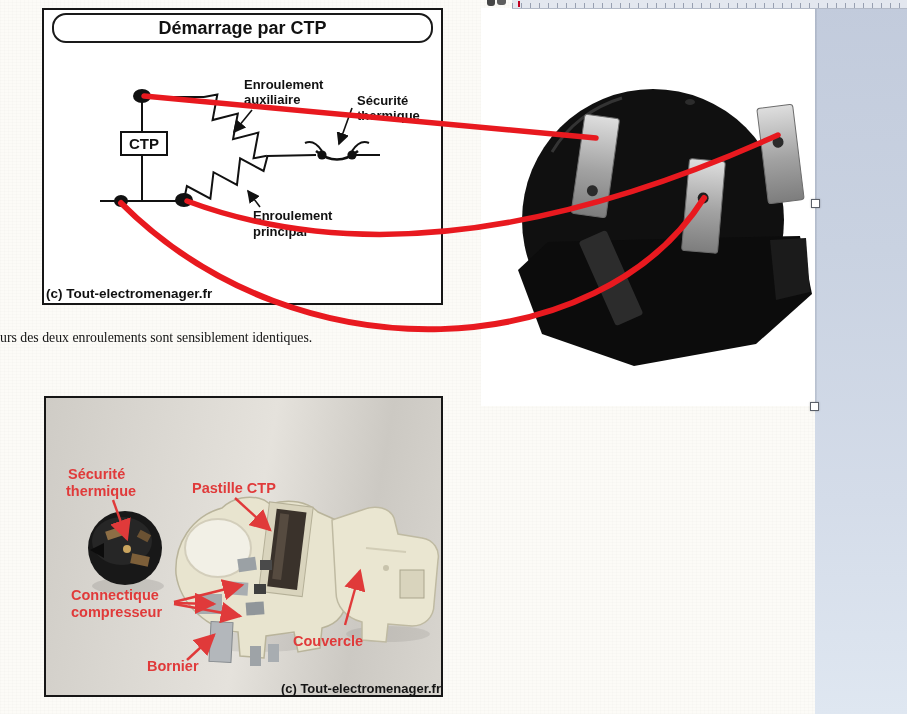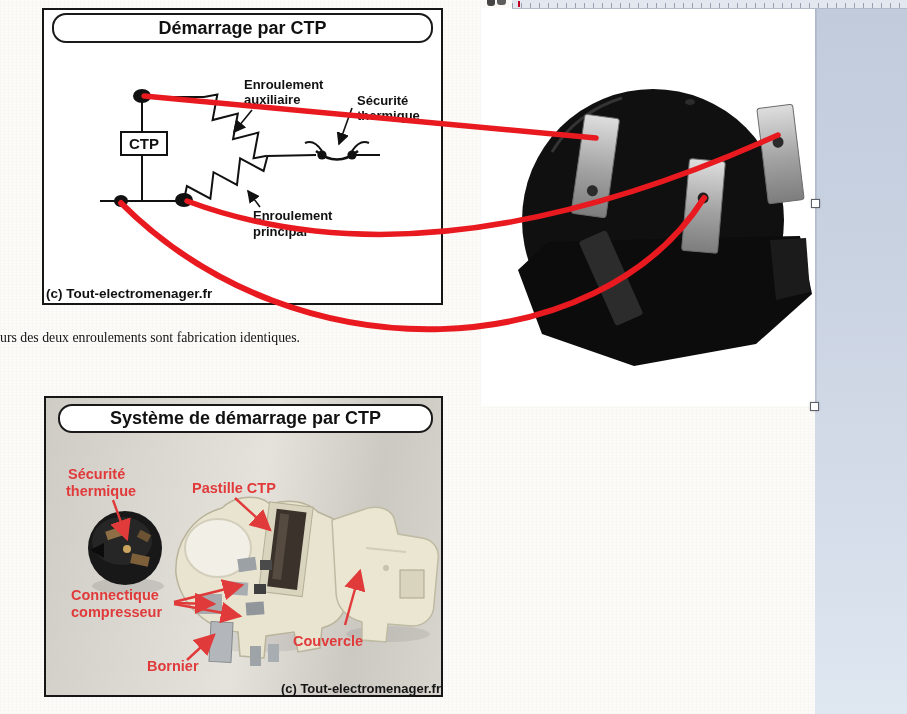--- a/index.html
+++ b/index.html
@@ -124,21 +124,21 @@
       <text class="lbl" x="200" y="94">auxiliaire</text>
       <text class="lbl" x="313" y="95">Sécurité</text>
       <text class="lbl" x="313" y="110">thermique</text>
       <text class="lbl" x="209" y="210">Enroulement</text>
       <text class="lbl" x="209" y="226">principal</text>
       <text class="credit1" x="2" y="288">(c) Tout-electromenager.fr</text>
     </svg>
   </div>
 
   <div class="paragraph">
-    <div>urs des deux enroulements sont fabrication identiques.</div>
+    <div>urs des deux enroulements sont sensiblement identiques.</div>
   </div>
 
   <div class="figure fig2">
     <svg class="figsvg" width="395" height="297" viewBox="0 0 395 297">
       <defs>
         <marker id="arrR" markerWidth="10" markerHeight="9" refX="8" refY="4.5" orient="auto">
           <path d="M0,0 L9,4.5 L0,9 Z" fill="#e03a3a"></path>
         </marker>
       </defs>
 
@@ -197,21 +197,20 @@
 
       <text class="rlbl" x="22" y="81">Sécurité</text>
       <text class="rlbl" x="20" y="98">thermique</text>
       <text class="rlbl" x="146" y="95">Pastille CTP</text>
       <text class="rlbl" x="25" y="202">Connectique</text>
       <text class="rlbl" x="25" y="219">compresseur</text>
       <text class="rlbl" x="101" y="273">Bornier</text>
       <text class="rlbl" x="247" y="248">Couvercle</text>
       <text class="credit2" x="395" y="295" text-anchor="end">(c) Tout-electromenager.fr</text>
     </svg>
-    <div class="figtitle t2">Système de démarrage par CTP</div>
   </div>
 
   <svg class="overlay" width="907" height="714" viewBox="0 0 907 714">
     <defs>
       <linearGradient id="met" x1="0" y1="0" x2="0" y2="1">
         <stop offset="0" stop-color="#dedede"></stop>
         <stop offset="0.55" stop-color="#a2a2a2"></stop>
         <stop offset="1" stop-color="#7d7d7d"></stop>
       </linearGradient>
     </defs>

